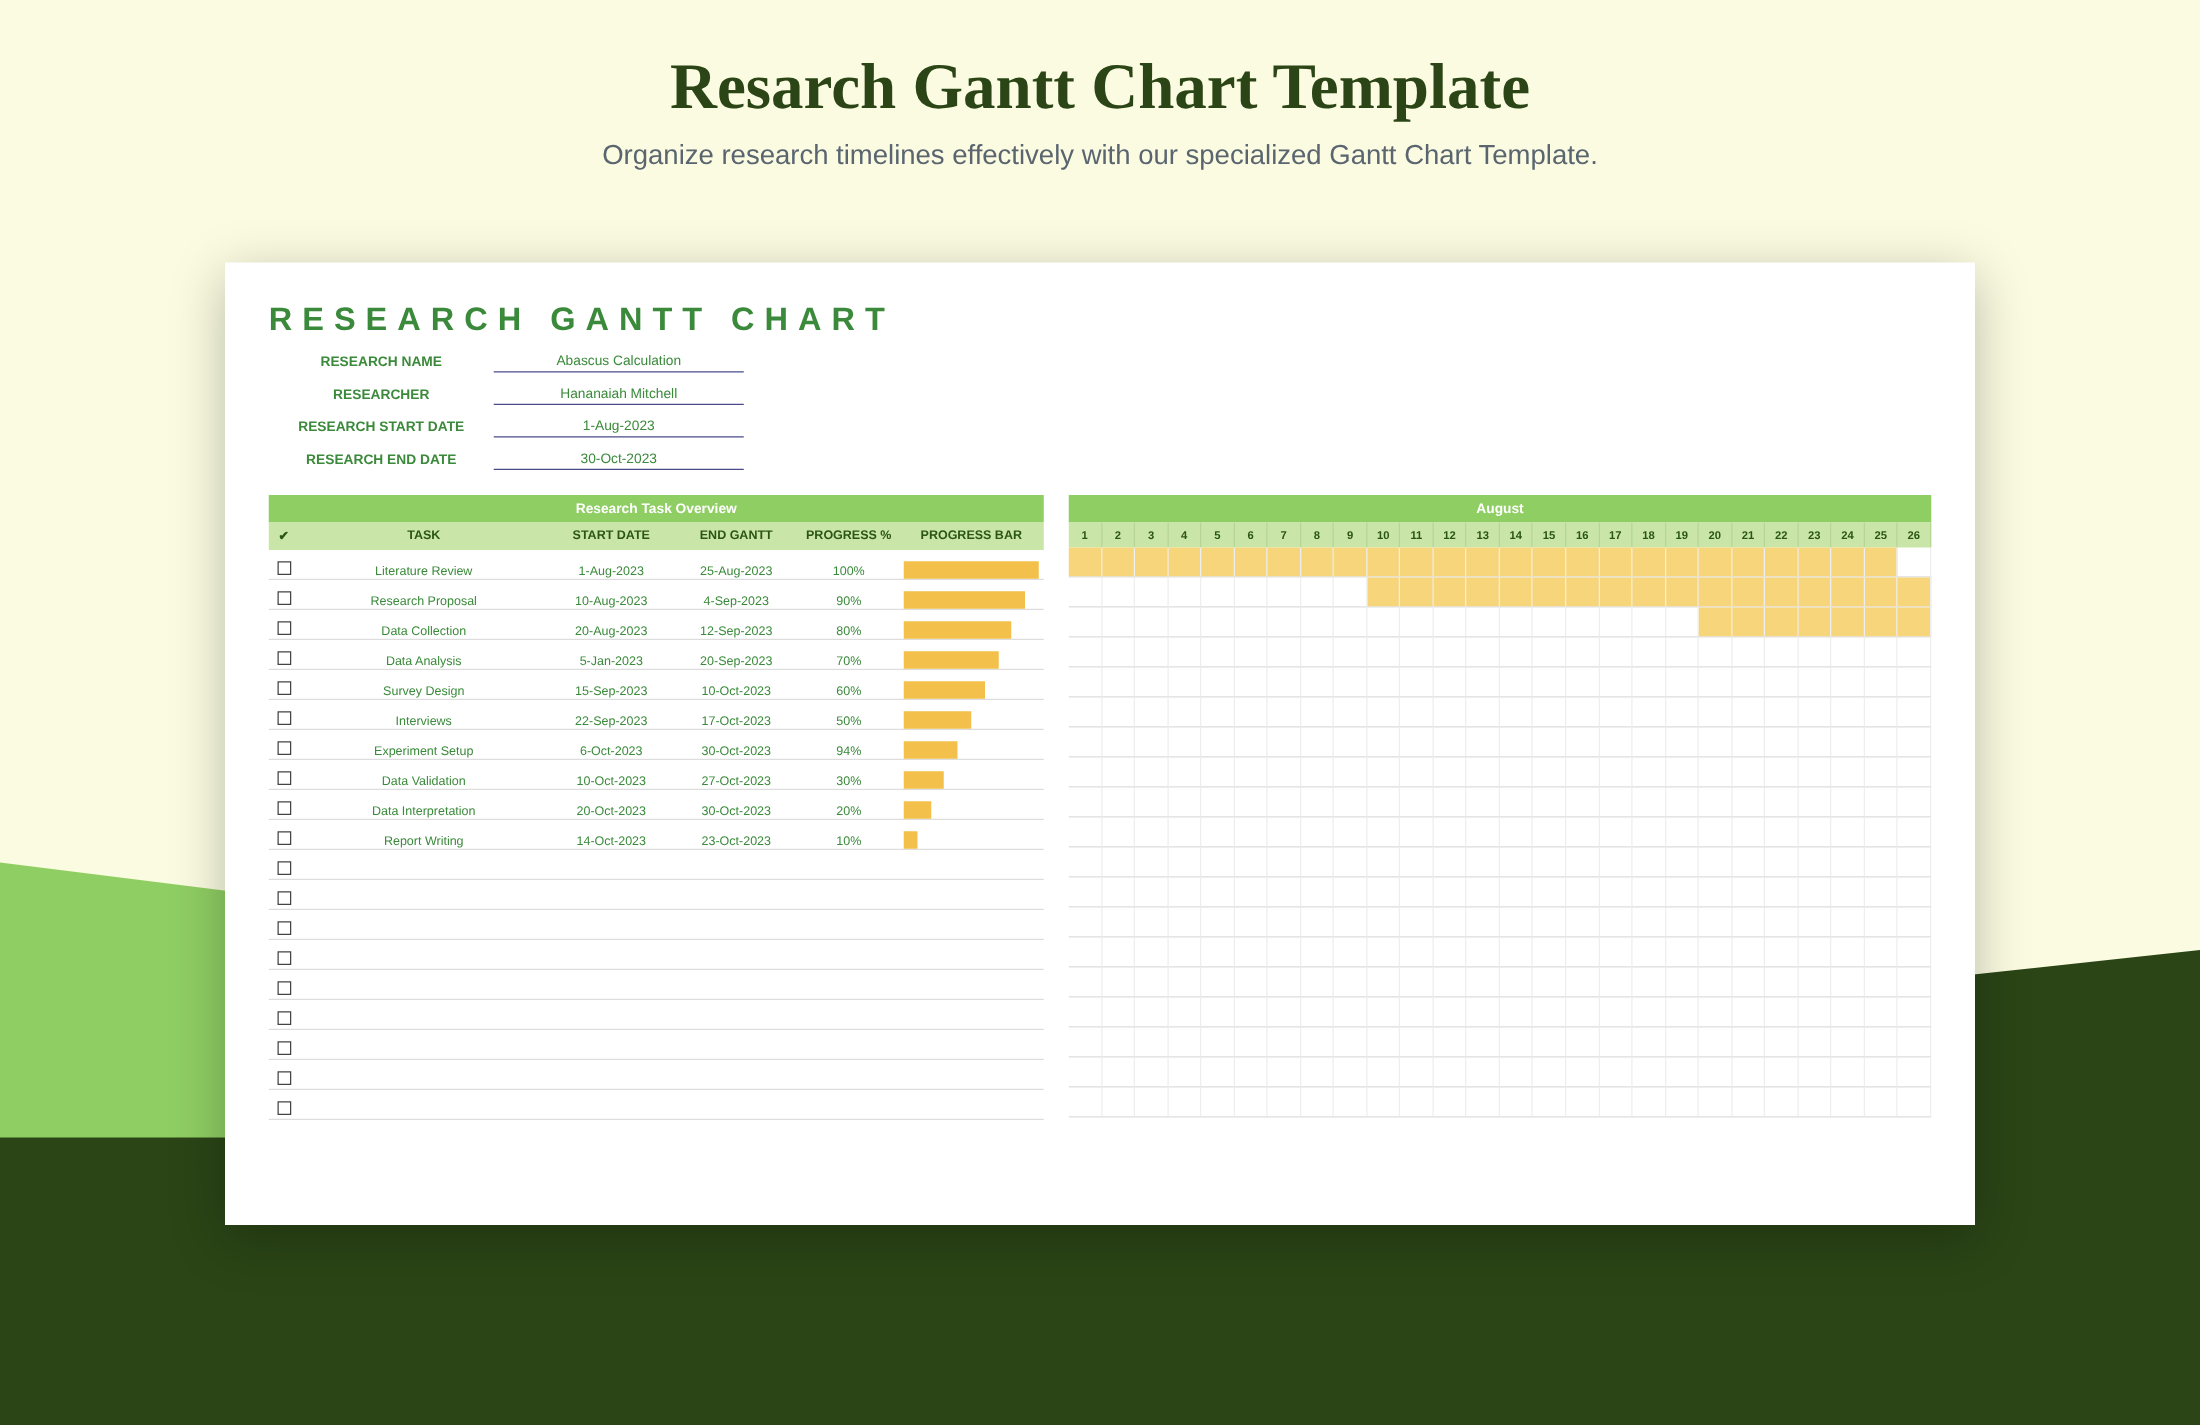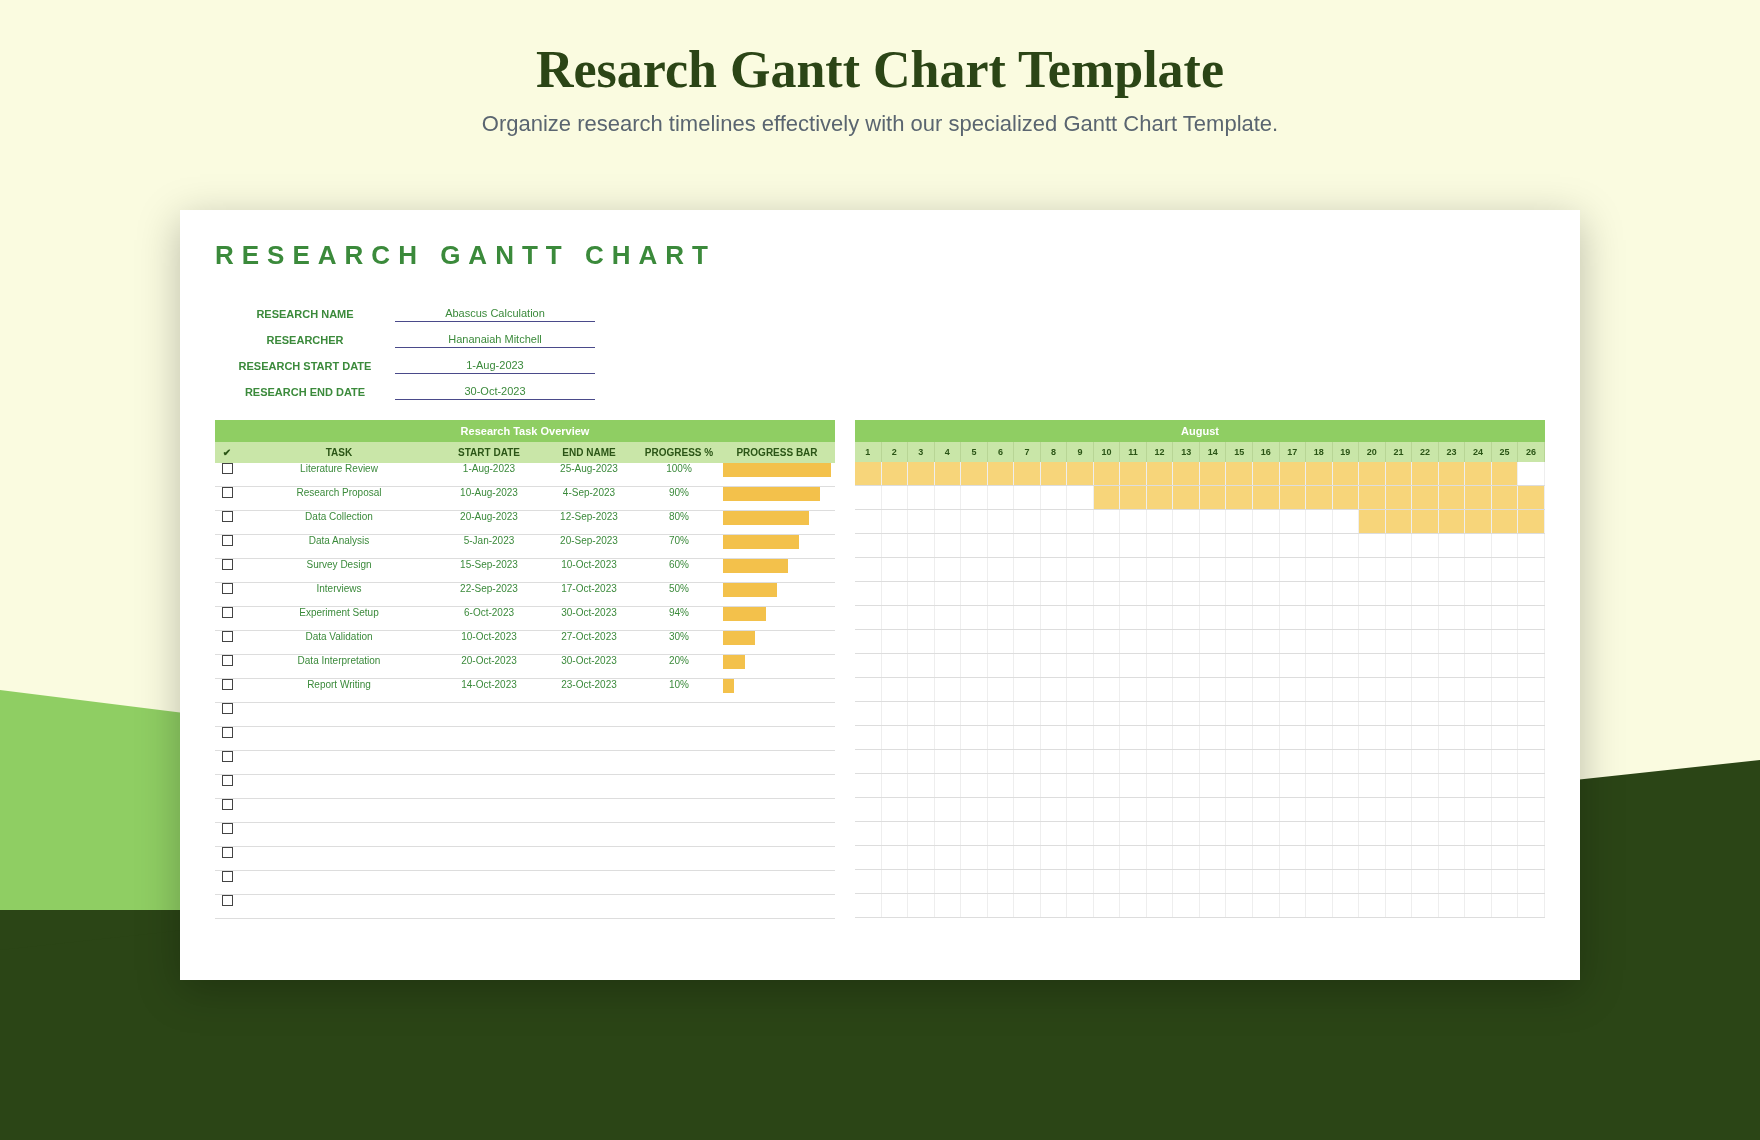--- a/index.html
+++ b/index.html
@@ -4,38 +4,38 @@
 <style>
 *{box-sizing:border-box;margin:0;padding:0}
 body{font-family:Arial,sans-serif;width:1760px;height:1140px;position:relative;overflow:hidden;background:#fafbe0}
 .bg-dark{position:absolute;bottom:0;left:0;right:0;height:290px;background:#2b4516;z-index:0}
 .bg-light-tri{position:absolute;bottom:230px;left:0;width:0;height:0;border-right:1760px solid transparent;border-bottom:220px solid #8fce63;z-index:1}
 .bg-dark-tri{position:absolute;bottom:190px;right:0;width:0;height:0;border-left:1760px solid transparent;border-bottom:190px solid #2b4516;z-index:2}
 .header{text-align:center;padding-top:40px;position:relative;z-index:5}
 .header h1{font-family:Georgia,serif;font-size:52px;color:#2b4516;font-weight:bold}
 .header p{font-size:22px;color:#5a6570;margin-top:12px}
 .sheet{position:absolute;top:210px;left:180px;width:1400px;height:770px;background:#fff;box-shadow:0 10px 40px rgba(0,0,0,.25);z-index:10;padding:30px 35px}
-.sheet-title{font-size:26px;font-weight:bold;color:#3b8a3b;letter-spacing:8px;margin-bottom:30px}
+.sheet-title{font-size:26px;font-weight:bold;color:#3b8a3b;letter-spacing:8px;margin-bottom:6px}
 .meta{margin-bottom:15px}
 .meta-row{display:flex;align-items:center;height:26px;font-size:11px}
 .meta-label{width:180px;color:#3b8a3b;font-weight:bold;text-align:center}
 .meta-val{width:200px;color:#3b8a3b;text-align:center;border-bottom:1px solid #4a4a8a;padding-bottom:2px}
 .content{display:flex;gap:20px}
 .left{width:620px}
 .right{flex:1}
 .banner{background:#8fce63;color:#fff;font-size:11px;font-weight:bold;text-align:center;padding:5px}
 .head-row{display:flex;background:#c9e6a8;font-size:10px;font-weight:bold;color:#2b5516}
 .head-row>div{padding:5px 4px;text-align:center}
 .c-check{width:24px;text-align:center}
 .c-task{width:200px}
 .c-start{width:100px}
 .c-end{width:100px}
 .c-prog{width:80px}
 .c-bar{width:116px}
-.task-row{display:flex;border-bottom:1px solid #ddd;font-size:10px;color:#3b8a3b;height:24px;align-items:flex-start}
+.task-row{display:flex;border-bottom:1px solid #ddd;font-size:10px;color:#3b8a3b;height:24px;align-items:flex-end}
 .task-row>div{padding:0 4px;text-align:center}
 .check{width:11px;height:11px;border:1.5px solid #444;display:inline-block}
 .pbar{height:14px;background:#f3c14b;display:block}
 .cal-head{display:flex;background:#c9e6a8;font-size:9px;font-weight:bold;color:#2b5516}
 .cal-head>div{flex:1;text-align:center;padding:5px 0;border-right:1px solid #b8d595}
 .cal-row{display:flex;height:24px;border-bottom:1px solid #ddd}
 .cal-row>div{flex:1;border-right:1px solid #eee}
 .filled{background:#f7d57a}
 </style>
 </head>
@@ -71,21 +71,21 @@
       </div>
   </div>
 
   <div class="content">
     <div class="left">
       <div class="banner">Research Task Overview</div>
       <div class="head-row">
         <div class="c-check">✔</div>
         <div class="c-task">TASK</div>
         <div class="c-start">START DATE</div>
-        <div class="c-end">END NAME</div>
+        <div class="c-end">END GANTT</div>
         <div class="c-prog">PROGRESS %</div>
         <div class="c-bar">PROGRESS BAR</div>
       </div>
       <div id="task-body">
           <div class="task-row">
             <div class="c-check"><span class="check"></span></div>
             <div class="c-task">Literature Review</div>
             <div class="c-start">1-Aug-2023</div>
             <div class="c-end">25-Aug-2023</div>
             <div class="c-prog">100%</div>

